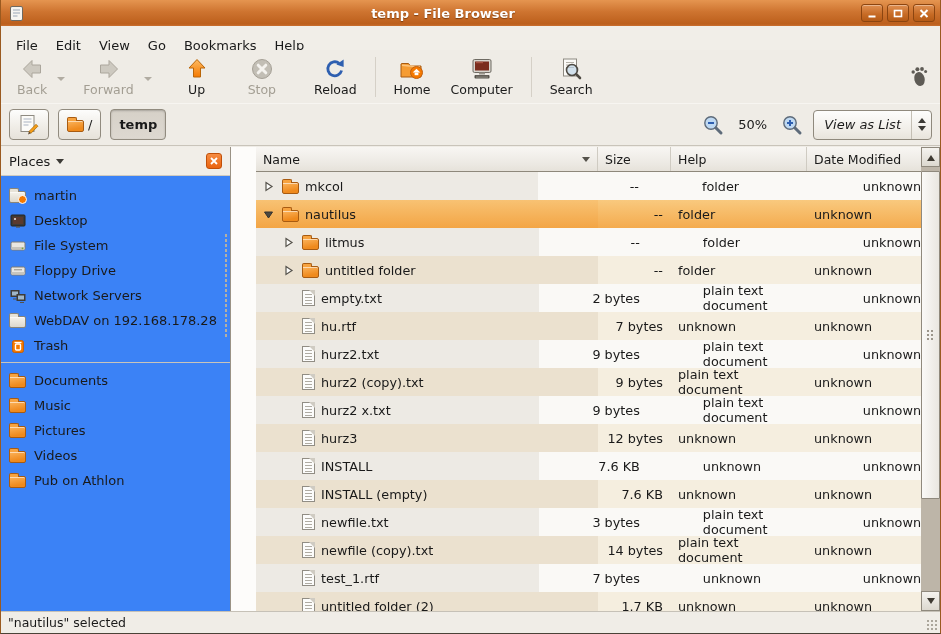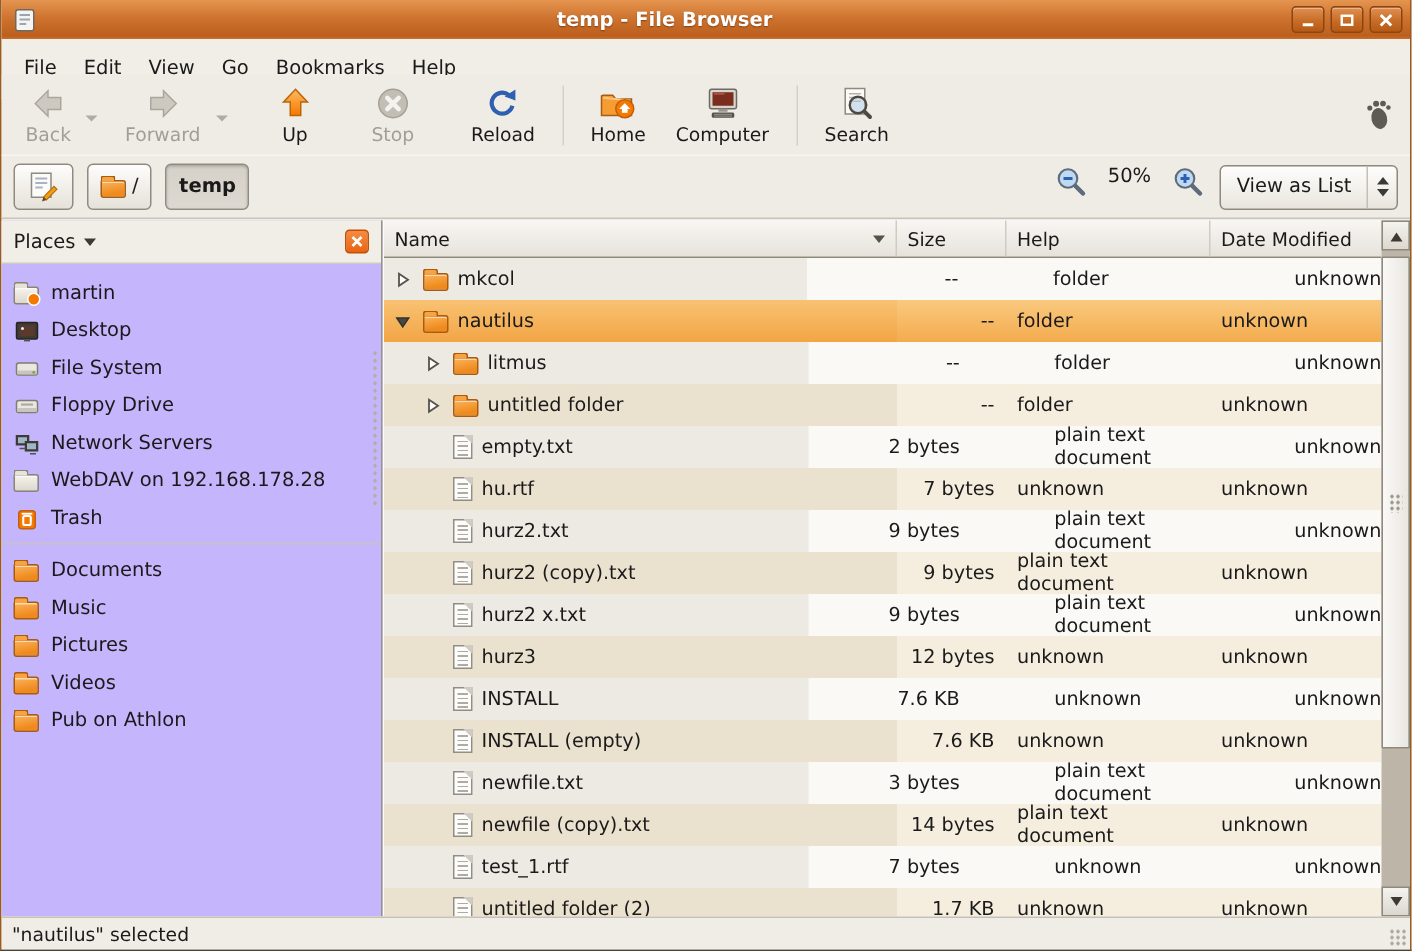--- a/index.html
+++ b/index.html
@@ -38,34 +38,34 @@
   .tsep { width:1px; height:40px; background:#D5D0C7; margin:0 8px; }
   .throbber { position:absolute; right:12px; top:14px; }
   
   .locbar { position:absolute; top:103px; left:0; right:0; height:43px;
     background:#EFECE6; border-top:1px solid #F7F5F1; border-bottom:1px solid #C9C4BA;
     display:flex; align-items:center; padding:0 8px; }
   .lbtn { height:31px; border:1px solid #918B7F; border-radius:4px;
     background:linear-gradient(#FDFDFC,#EFECE6 60%,#E6E2DA);
     display:flex; align-items:center; justify-content:center; padding:0 8px; margin-right:9px; gap:4px; }
   .lbtn.pressed { background:linear-gradient(#D6D1C8,#DDD8D0); box-shadow:inset 0 1px 2px rgba(0,0,0,.22); font-weight:bold; }
-  .loc-right { margin-left:auto; display:flex; align-items:flex-start; gap:10px; }
+  .loc-right { margin-left:auto; display:flex; align-items:center; gap:10px; }
   .zoomlvl { font-size:13px; padding:0 4px; }
   .combo { height:30px; min-width:118px; border:1px solid #8F897D; border-radius:4px;
     background:linear-gradient(#FDFDFC,#F0EDE7 70%,#E8E4DC);
-    display:flex; align-items:center; }
+    display:flex; align-items:center;font-style:italic; }
   .combo .cval { flex:1; padding:0 10px; font-size:13px; }
   .combo .carrows { border-left:1px solid #C4BFB4; height:100%; width:20px;
     display:flex; flex-direction:column; align-items:center; justify-content:center; gap:3px; }
   .tri-up { width:0;height:0;border:4px solid transparent;border-bottom:5px solid #3C3A35; }
   .tri-dn { width:0;height:0;border:4px solid transparent;border-top:5px solid #3C3A35; }
   
   .main { position:absolute; top:147px; left:0; right:0; bottom:22px; background:#FDFCFA; }
   
-  .sidebar { position:absolute; left:0; top:0; bottom:0; width:254px; background:#c4b5fd;
+  .sidebar { position:absolute; left:0; top:0; bottom:0; width:230px; background:#3b82f6;
     border-right:1px solid #9A9285; }
   .side-head { height:29px; background:#F1EEE8; border-bottom:1px solid #CFCAC0;
     display:flex; align-items:center; padding:0 8px; }
   .side-head .ph-label { font-size:13px; }
   .ph-tri { width:0;height:0;border:4px solid transparent;border-top:5px solid #3C3A35; margin:5px 0 0 6px; }
   .ph-close { margin-left:auto; width:16px; height:16px; border:1px solid #C14F08; border-radius:3px;
     background:linear-gradient(#F68C42,#EA6410); display:flex; align-items:center; justify-content:center; }
   .side-items { padding-top:7px; }
   .side-item { height:25px; display:flex; align-items:center; padding-left:8px; gap:8px; font-size:13px; }
   .side-sep { height:1px; background:#C9C4BA; margin:4px 0 5px 0; }

